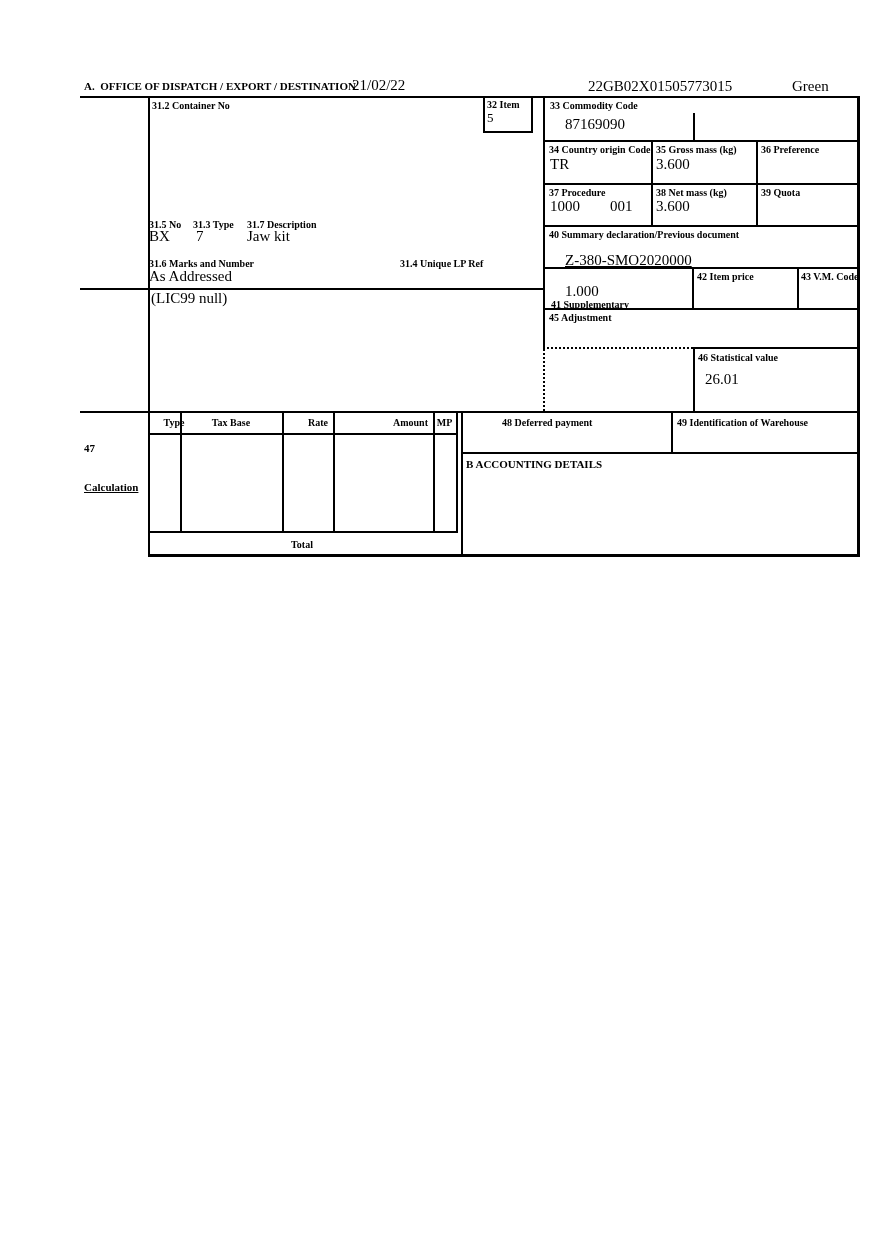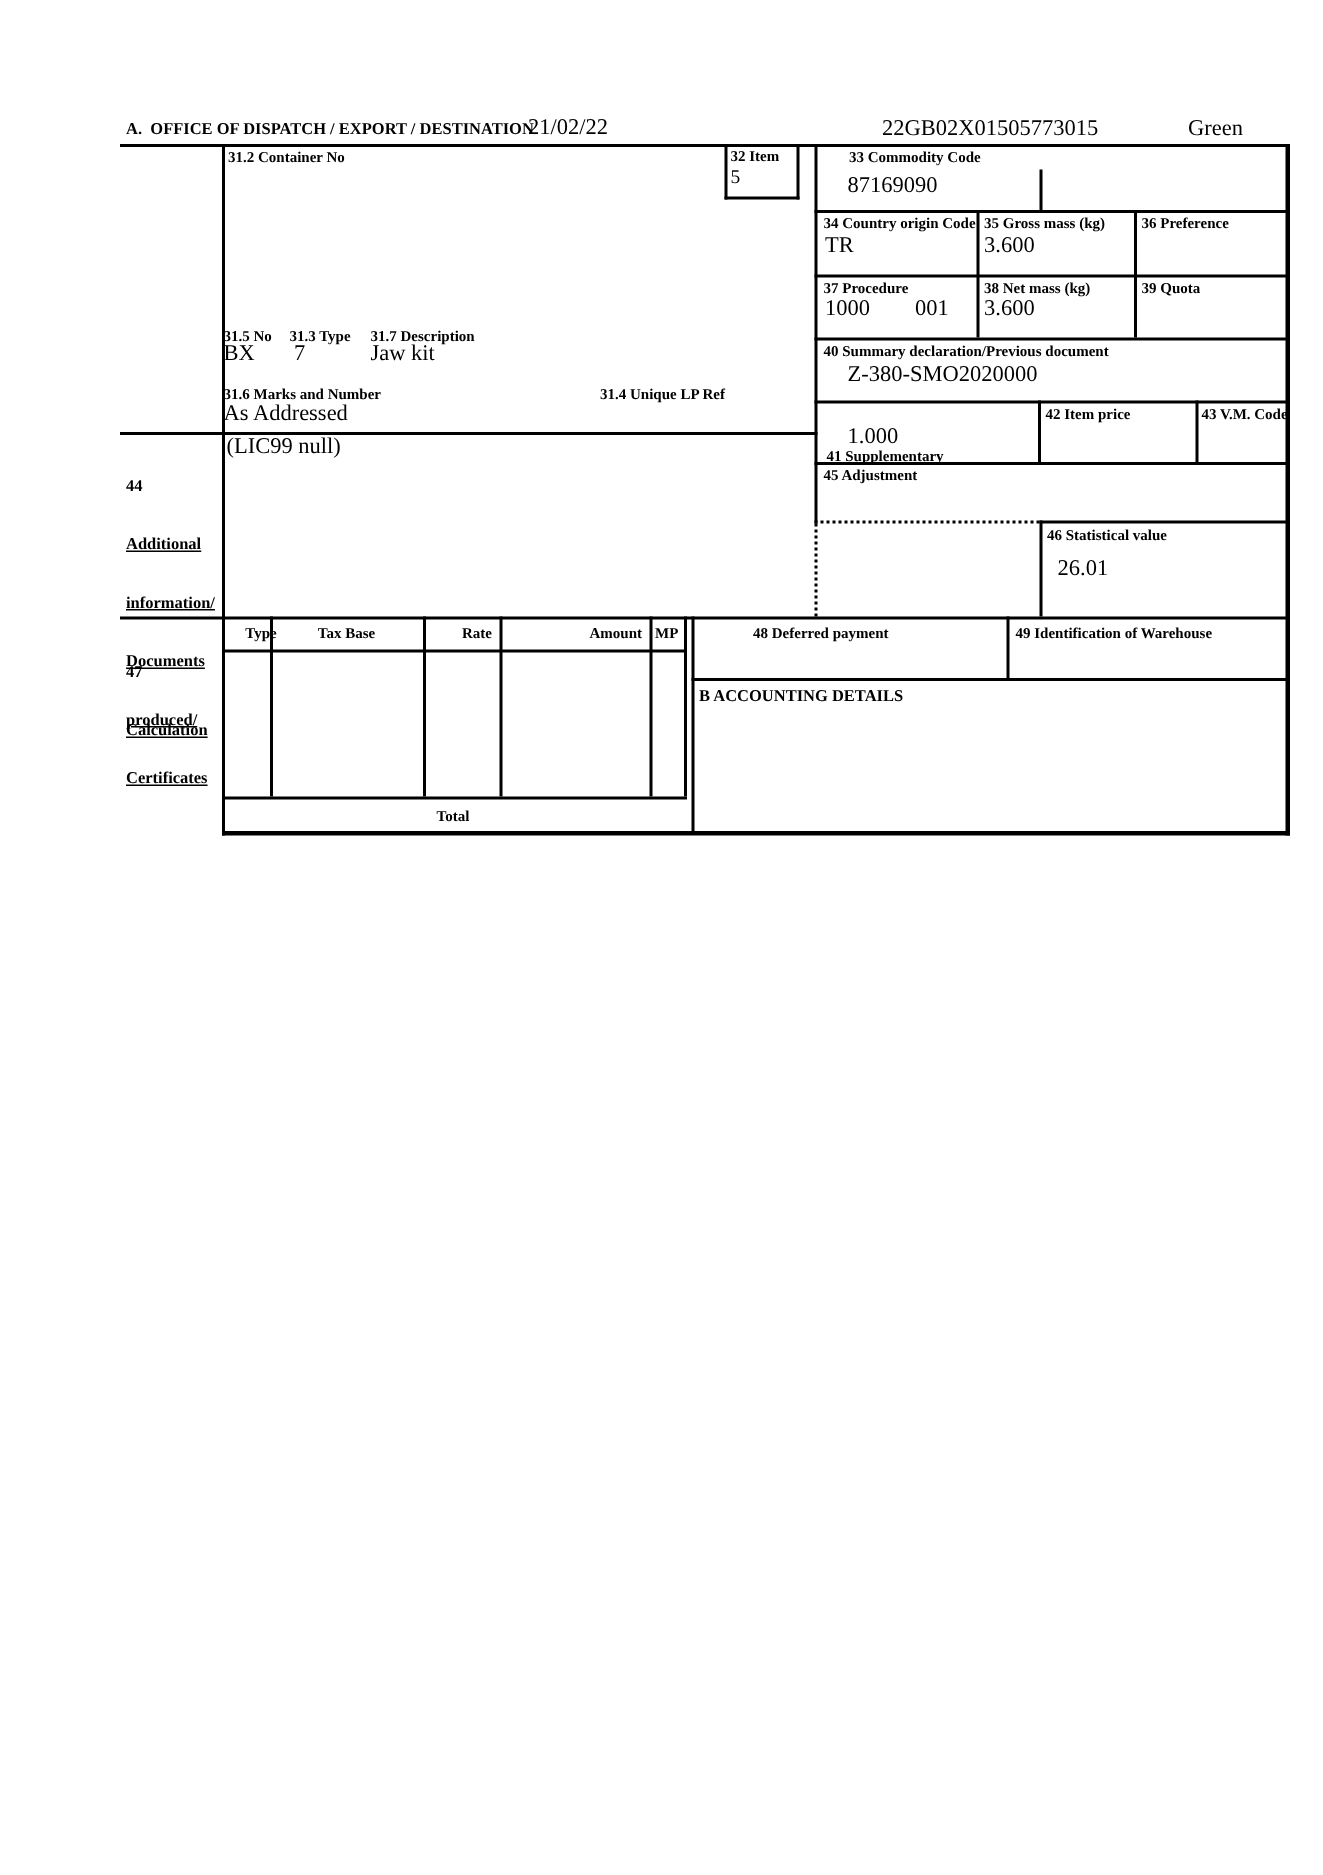--- a/index.html
+++ b/index.html
@@ -57,38 +57,38 @@
   <div class="h" style="left:543px;top:308px;width:316px;"></div>
   <div class="doth" style="left:543px;top:347px;width:150px;"></div>
   <div class="h" style="left:693px;top:347px;width:166px;"></div>
   <div class="v" style="left:693px;top:113px;height:27px;"></div>
   <div class="v" style="left:651px;top:140px;height:85px;"></div>
   <div class="v" style="left:756px;top:140px;height:85px;"></div>
   <div class="v" style="left:692px;top:267px;height:41px;"></div>
   <div class="v" style="left:797px;top:267px;height:41px;"></div>
   <div class="v" style="left:693px;top:347px;height:64px;"></div>
 
-  <div class="t lbl" style="left:550px;top:100px;margin-left:16px;">33 Commodity Code</div>
+  <div class="t lbl" style="left:550px;top:100px;">33 Commodity Code</div>
   <div class="t val" style="left:565px;top:116px;">87169090</div>
 
   <div class="t lbl" style="left:549px;top:144px;">34 Country origin Code</div>
   <div class="t val" style="left:550px;top:156px;">TR</div>
   <div class="t lbl" style="left:656px;top:144px;">35 Gross mass (kg)</div>
   <div class="t val" style="left:656px;top:156px;">3.600</div>
   <div class="t lbl" style="left:761px;top:144px;">36 Preference</div>
 
   <div class="t lbl" style="left:549px;top:187px;">37 Procedure</div>
   <div class="t val" style="left:550px;top:198px;">1000</div>
   <div class="t val" style="left:610px;top:198px;text-align:right;">001</div>
   <div class="t lbl" style="left:656px;top:187px;">38 Net mass (kg)</div>
   <div class="t val" style="left:656px;top:198px;">3.600</div>
   <div class="t lbl" style="left:761px;top:187px;">39 Quota</div>
 
   <div class="t lbl" style="left:549px;top:229px;">40 Summary declaration/Previous document</div>
-  <div class="t val" style="left:565px;top:242px;">Z-380-SMO2020000</div>
+  <div class="t val" style="left:565px;top:252px;text-decoration:underline;">Z-380-SMO2020000</div>
 
   <div class="t lbl" style="left:551px;top:271px;margin-top:28px;">41 Supplementary</div>
   <div class="t val" style="left:565px;top:283px;">1.000</div>
   <div class="t lbl" style="left:697px;top:271px;">42 Item price</div>
   <div class="t lbl" style="left:801px;top:271px;">43 V.M. Code</div>
 
   <div class="t lbl" style="left:549px;top:312px;">45 Adjustment</div>
   <div class="t lbl" style="left:698px;top:352px;">46 Statistical value</div>
   <div class="t val" style="left:705px;top:371px;">26.01</div>
 
@@ -96,28 +96,20 @@
   <div class="t lbl" style="left:193px;top:219px;">31.3 Type</div>
   <div class="t lbl" style="left:247px;top:219px;">31.7 Description</div>
   <div class="t val" style="left:149px;top:228px;">BX</div>
   <div class="t val" style="left:196px;top:228px;">7</div>
   <div class="t val" style="left:247px;top:228px;">Jaw kit</div>
 
   <div class="t lbl" style="left:149px;top:258px;">31.6 Marks and Number</div>
   <div class="t lbl" style="left:400px;top:258px;">31.4 Unique LP Ref</div>
   <div class="t val" style="left:149px;top:268px;">As Addressed</div>
 
-  <div class="t lblL blk" style="left:84px;top:292px;">
-    <span>44</span>
-    <span class="und">Additional</span>
-    <span class="und">information/</span>
-    <span class="und">Documents</span>
-    <span class="und">produced/</span>
-    <span class="und">Certificates</span>
-  </div>
   <div class="t val" style="left:151px;top:290px;">(LIC99 null)</div>
 
   <div class="t lblL blk" style="left:84px;top:416px;">
     <span>47</span>
     <span class="und">Calculation</span>
   </div>
   <div class="v" style="left:180px;top:411px;height:120px;"></div>
   <div class="v" style="left:282px;top:411px;height:120px;"></div>
   <div class="v" style="left:333px;top:411px;height:120px;"></div>
   <div class="v" style="left:433px;top:411px;height:120px;"></div>

